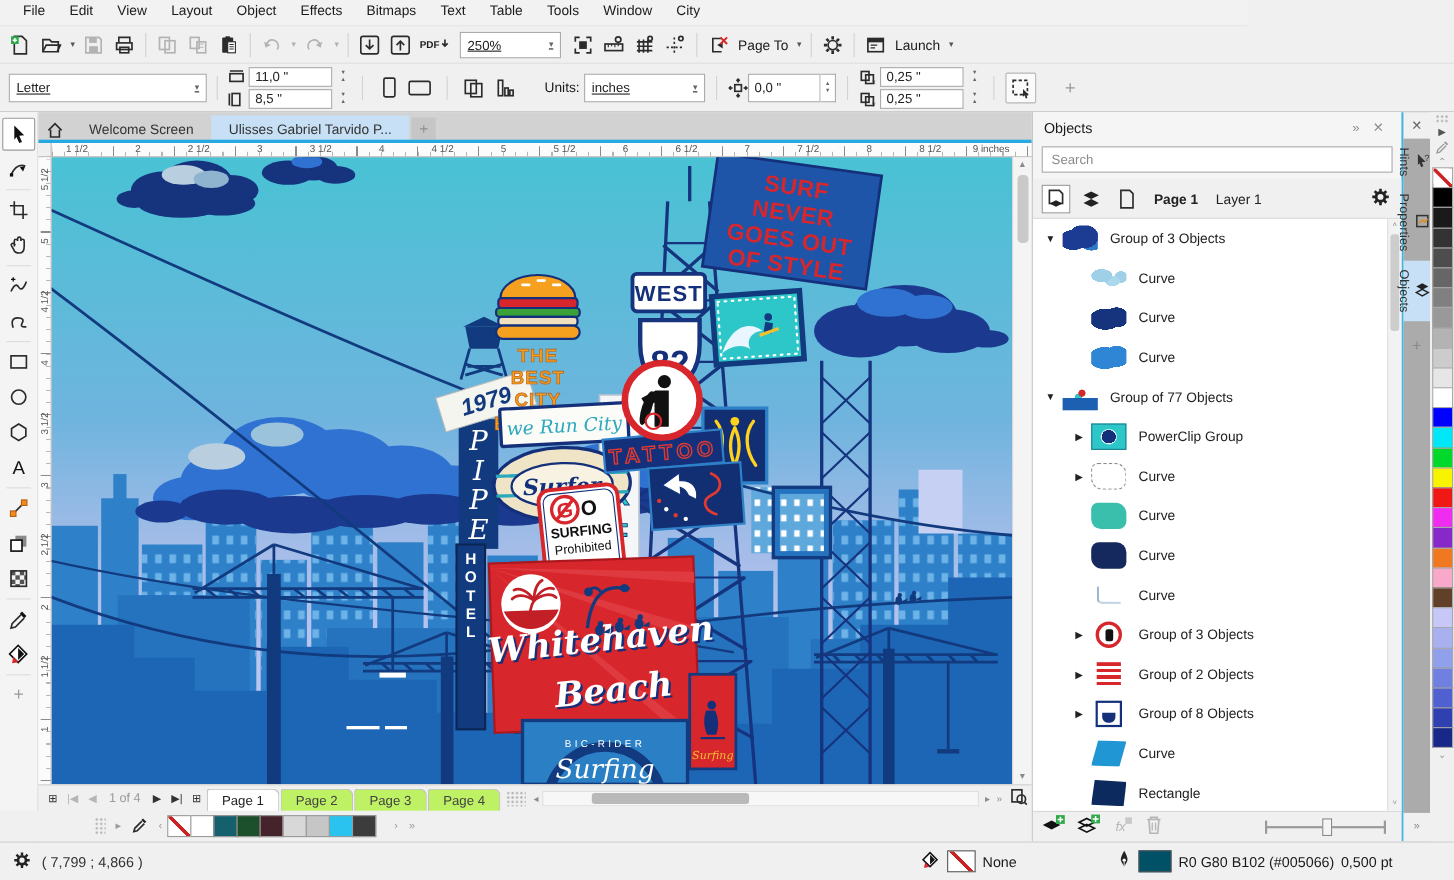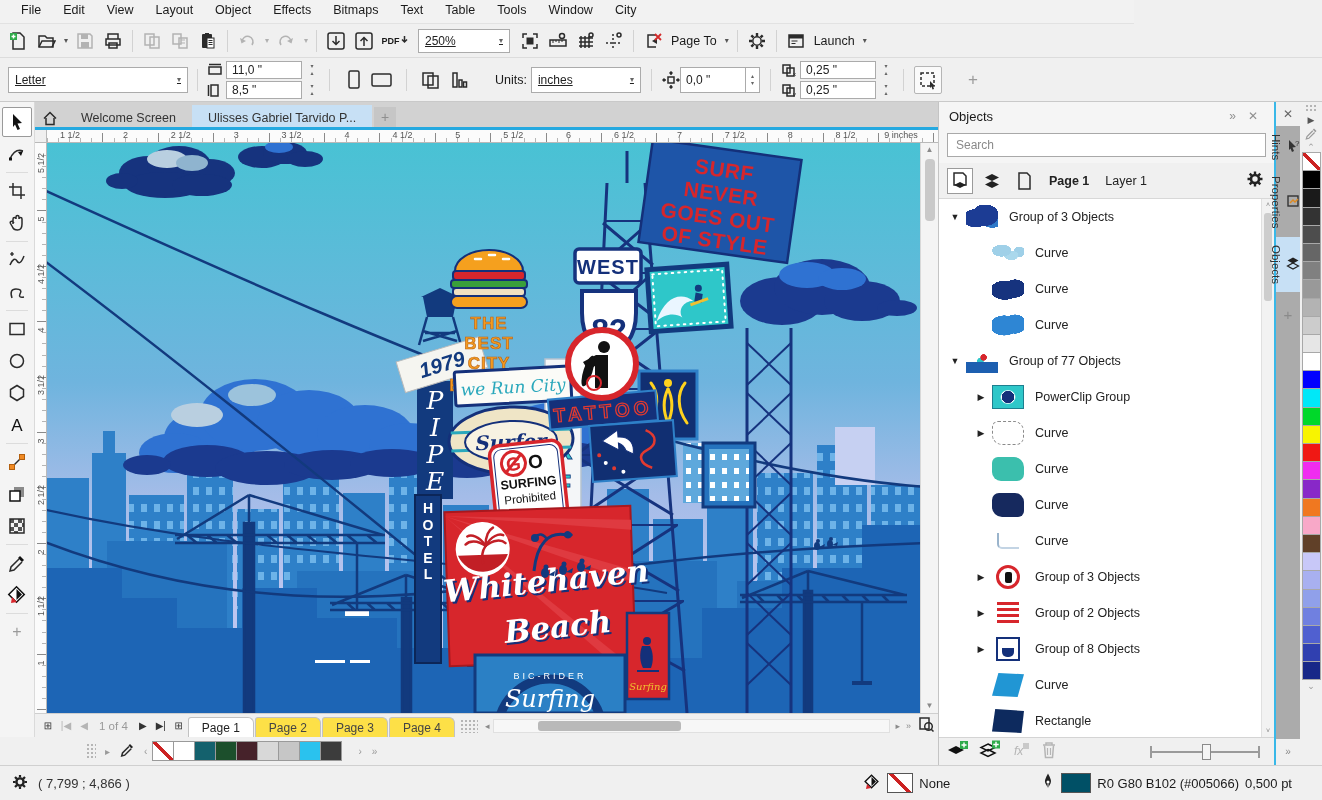--- a/index.html
+++ b/index.html
@@ -80,21 +80,21 @@
   .tool svg { display:block; }
   .toolsep { width:22px; height:1px; background:#dcdcdc; margin:2px 0; }
 
   
   #pagebar { left:35px; top:713px; width:903px; height:24px; background:#f0f0f0; border-top:1px solid #cfcfcf;
     display:flex; align-items:center; padding-left:4px; }
   .pgbtn { width:18px; height:18px; display:flex; align-items:center; justify-content:center; font-size:10px; color:#333; }
   .pgbtn.dis { color:#b5b5b5; }
   .pgpos { font-size:11.5px; color:#9a9a9a; padding:0 6px; white-space:nowrap; }
   .ptab { height:21px; display:flex; align-items:center; padding:0 13px; font-size:12px; color:#444;
-    background:#fde047; border:1px solid #c2c2c2; border-bottom:none; border-radius:3px 6px 0 0; margin-right:1px; margin-top:3px; }
+    background:#bef264; border:1px solid #c2c2c2; border-bottom:none; border-radius:3px 6px 0 0; margin-right:1px; margin-top:3px; }
   .ptab.active { background:#fff; color:#222; }
   .hgrip { width:18px; height:14px; margin:0 4px;
     background:radial-gradient(circle, #b5b5b5 1px, transparent 1.2px); background-size:4px 4px; }
   .htrack { height:14px; flex:1; background:#f7f7f7; border:1px solid #e0e0e0; position:relative; margin-right:2px; }
   .hthumb { position:absolute; left:44px; top:1px; width:143px; height:10px; background:#b9b9b9; border-radius:3px; }
   .hscrolla { font-size:9px; color:#8a8a8a; padding:0 3px; }
 
   
   #docpal { left:0; top:737px; width:938px; height:28px; background:#f0f0f0; display:flex; align-items:center; padding-left:86px; }
   .vgrip { width:10px; height:16px; background:radial-gradient(circle, #b5b5b5 1px, transparent 1.2px); background-size:4px 4px; margin-right:4px; }
@@ -1338,21 +1338,21 @@
       <span>
         <svg width="18" height="18">
             <rect x="4" y="4" width="9" height="9" transform="rotate(45 8.5 8.5)" fill="#fff" stroke="#111" stroke-width="1.4"></rect>
             <path d="M4,11 l4,4 -5,1 z" fill="#d7262c"></path>
             <path d="M8.5,4 l4.5,4.5 -4.5,4.5 z" fill="#111"></path>
           </svg>
       </span>
       <div class="stat-sw none"></div>
       <span class="stext">None</span>
     </div>
-    <div class="stat-group" style="margin-right:20px;">
+    <div class="stat-group" style="margin-right:46px;">
       <span>
         <svg width="14" height="20">
             <path d="M7,1.5 C9,5.5 11,8.5 9.5,11.5 L7,16 L4.5,11.5 C3,8.5 5,5.5 7,1.5 Z" fill="#222"></path>
             <circle cx="7" cy="10" r="1.5" fill="#fff"></circle>
             <path d="M7,11.5 V16" stroke="#fff" stroke-width="0.8"></path>
           </svg>
       </span>
       <div class="stat-sw" style="background:#005066; width:30px;"></div>
       <span class="stext">R0 G80 B102 (#005066)</span>
       <span class="stext">0,500 pt</span>

